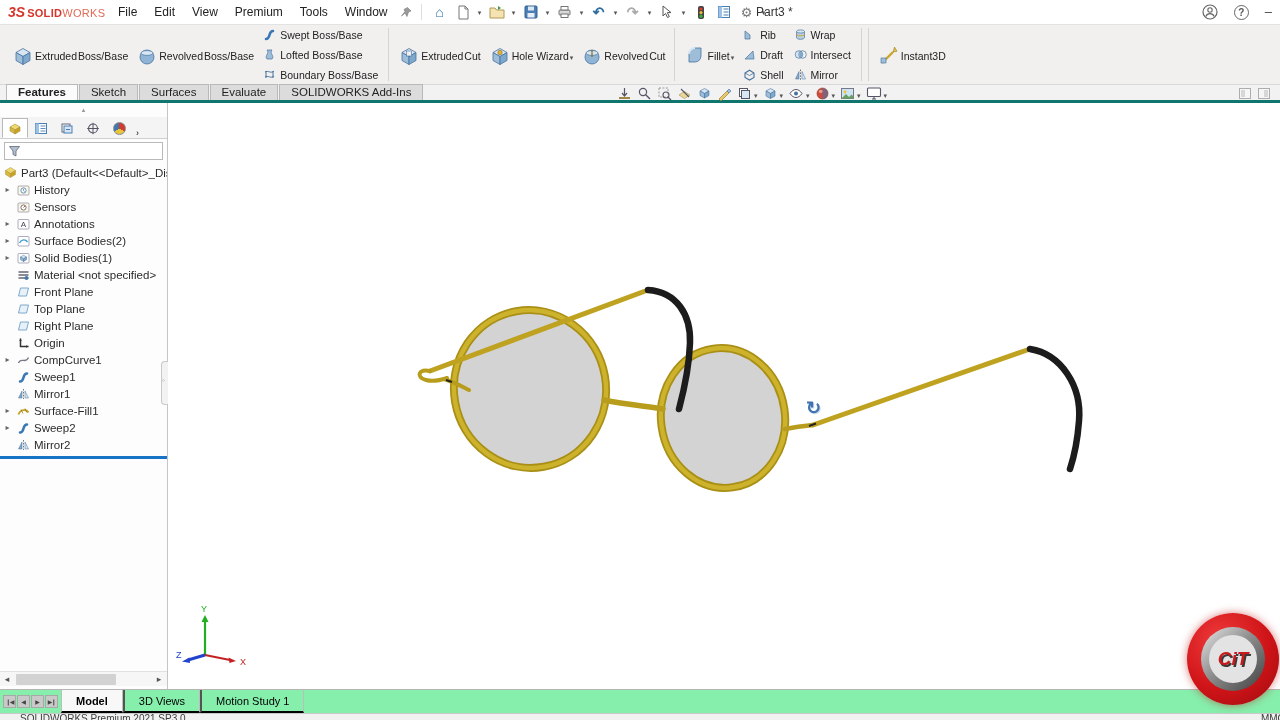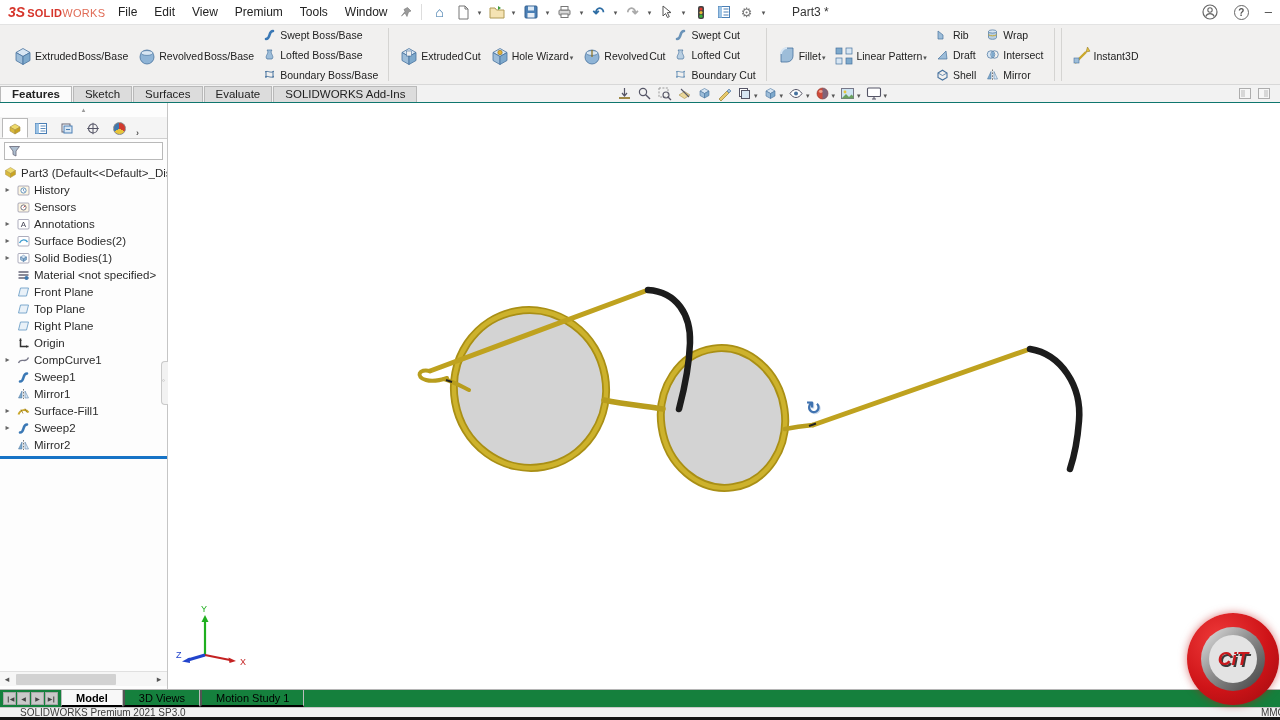--- a/index.html
+++ b/index.html
@@ -13,21 +13,21 @@
   .logo .b { color:#d6352b; font-weight:bold; font-size:11px; letter-spacing:.3px; }
   .logo .l { color:#e06a55; font-size:11px; letter-spacing:.3px; }
   .menus { display:flex; gap:17px; margin-left:14px; font-size:12px; color:#222; }
   .menus span { cursor:default; }
   .pin { margin-left:12px; }
   .tb-div { width:1px; height:16px; background:#ddd; margin:0 8px; }
   .qbar { display:flex; align-items:center; gap:3px; }
   .qbtn { display:flex; align-items:center; justify-content:center; width:20px; height:20px; border:none; background:transparent; }
   .caret::after { content:"▾"; font-size:7px; color:#555; line-height:1; }
   .qcaret { width:8px; display:inline-flex; justify-content:center; }
-  .doc-title { position:absolute; left:792px; top:5px; font-size:12px; color:#333; }
+  .doc-title { position:absolute; left:756px; top:5px; font-size:12px; color:#333; }
   .searchbox { position:absolute; left:930px; top:3px; width:230px; height:18px; border:1px solid #c6c6c6; background:#fff; display:flex; align-items:center; padding:0 4px; gap:4px; }
   .sw-block { width:14px; height:14px; background:#1f1f1f; border-radius:2px; color:#fff; font-size:9px; font-weight:bold; display:flex; align-items:center; justify-content:center; }
   .sw-block::after { content:">"; }
   .searchbox input { flex:1; border:none; outline:none; font-size:11px; color:#444; font-family:"Liberation Sans",sans-serif; }
   .searchbox input::placeholder { color:#8f8f8f; }
   .tb-right { position:absolute; right:8px; top:4px; display:flex; align-items:center; gap:16px; }
   .help-ic { width:15px; height:15px; border:1.3px solid #666; border-radius:50%; display:flex; align-items:center; justify-content:center; font-size:10px; font-weight:bold; color:#555; }
   .help-ic::after { content:"?"; }
   .min-ic { font-size:13px; color:#444; line-height:10px; }
   .min-ic::after { content:"–"; }
@@ -35,21 +35,21 @@
   
   .ribbon { height:60px; background:#f1f0ef; border-bottom:1px solid #d8d8d8; display:flex; align-items:stretch; padding-left:6px; overflow:hidden; }
   .rgroup { display:flex; align-items:stretch; padding:2px 2px; }
   .rsep { width:1px; background:#d5d4d2; margin:3px 3px; }
   .rbig { display:flex; flex-direction:row; align-items:center; justify-content:flex-start; gap:1px; border:none; background:transparent; padding:3px 4px 1px; font-family:"Liberation Sans",sans-serif; }
   .rbig .rl1,.rbig .rl2 { font-size:10.5px; color:#222; line-height:12px; white-space:nowrap; }
   .rstack { display:flex; flex-direction:column; justify-content:space-between; gap:2px; padding:0 3px; }
   .rsmall { display:flex; align-items:center; gap:4px; border:none; background:transparent; font-size:10.5px; color:#222; white-space:nowrap; padding:1px 2px; font-family:"Liberation Sans",sans-serif; }
 
   
-  .tabrow { position:relative; height:18px; background:#f2f2f2; border-bottom:1px solid #0f766e; display:flex; align-items:flex-end; padding-left:0; }
+  .tabrow { position:relative; height:18px; background:#f2f2f2; border-bottom:3px solid #0f766e; display:flex; align-items:flex-end; padding-left:6px; }
   .ctab { font-size:11.5px; color:#222; background:#dcdcdc; border:1px solid #b9b9b9; border-bottom:none; padding:1px 11px 2px; margin-right:1px; }
   .ctab.active { background:#fbfbfb; font-weight:bold; }
   .headsup { position:absolute; left:617px; top:1px; display:flex; align-items:center; gap:5px; }
   .hu { display:flex; align-items:center; gap:2px; border:none; background:transparent; padding:0; }
   .ptoggles { position:absolute; right:10px; top:3px; display:flex; gap:7px; }
   .ptg { width:12px; height:11px; border:1px solid #adadad; background:#f6f6f6; position:relative; }
   .ptg::after { content:""; position:absolute; top:1px; bottom:1px; width:4px; background:#d7d7d7; }
   .ptg.l::after { left:1px; } .ptg.r::after { right:1px; }
 
   
@@ -76,21 +76,21 @@
   .sarr { width:14px; height:14px; border:none; background:transparent; font-size:9px; color:#555; }
   .sarrL::after { content:"◂"; } .sarrR::after { content:"▸"; }
   .hthumb { position:absolute; left:16px; width:100px; height:11px; background:#d2d2d2; border-radius:1px; }
   .sarrR { position:absolute; right:1px; }
 
   .viewport { position:relative; flex:1; background:#fff; overflow:hidden; }
   .rotcur { position:absolute; left:638px; top:294px; font-size:18px; font-weight:bold; color:#3f72b0; text-shadow:1px 1px 0 #c9d8ea; }
   .rotcur::after { content:"↻"; }
 
   
-  .btabs { height:18px; background:#15803d; border-top:1px solid #b5b5b5; display:flex; align-items:stretch; font-size:11px; color:#333; }
+  .btabs { height:24px; background:#86efac; border-top:1px solid #b5b5b5; display:flex; align-items:stretch; font-size:11px; color:#333; }
   .bnav { display:flex; align-items:center; gap:1px; padding:0 3px; }
   .nb { width:13px; height:13px; background:#c9c9c9; border:1px solid #a8a8a8; font-size:6px; color:#444; display:flex; align-items:center; justify-content:center; padding:0; }
   .nb.first::after { content:"❙◀"; letter-spacing:-1px; } .nb.prev::after { content:"◀"; }
   .nb.next::after { content:"▶"; } .nb.last::after { content:"▶❙"; letter-spacing:-1px; }
   .btab { display:flex; align-items:center; padding:0 14px; border-right:1px solid #bdbdbd; background:transparent; border-top:none; font-size:11px; }
   .btab.active { background:#f8f8f8; font-weight:bold; border-left:1px solid #bdbdbd; }
   .statusbar { position:relative; height:10px; background:#f1f1f1; border-top:1px solid #c9c9c9; font-size:10px; line-height:10px; color:#3c3c3c; overflow:hidden; }
   .statusbar .sl { position:absolute; left:20px; top:0; }
   .statusbar .sr { position:absolute; right:-12px; top:0; }
   .bottom-edge { height:3px; background:#141414; }
@@ -268,59 +268,29 @@
     </button>
     <button class="rbig">
       <svg class="svgi" width="22" height="22" viewBox="0 0 22 22">
           <circle cx="11" cy="12" r="7" fill="#8fb4d6" stroke="#47729e" stroke-width=".8"></circle>
           <ellipse cx="11" cy="8" rx="6" ry="2.4" fill="#d8e6f3" stroke="#47729e" stroke-width=".7"></ellipse>
           <path d="M11 5v7" stroke="#8a6d1a" stroke-width="1.2"></path>
         </svg>
       <span class="rl1">Revolved</span>
       <span class="rl2">Cut</span>
     </button>
-    <div class="rstack">
-      <button class="rsmall">
-          <svg class="svgi" width="13" height="13" viewBox="0 0 13 13">
-            <path d="M3 11c5 0 2-8 7-8" stroke="#6a93b8" stroke-width="2.6" fill="none" stroke-linecap="round"></path>
-          </svg>
-          <span>Swept Cut</span>
-        </button>
-      <button class="rsmall">
-          <svg class="svgi" width="13" height="13" viewBox="0 0 13 13">
-            <path d="M4 2c3 3-3 6 0 9h5c3-3-3-6 0-9z" fill="#b9cfe2" stroke="#47729e" stroke-width=".7"></path>
-          </svg>
-          <span>Lofted Cut</span>
-        </button>
-      <button class="rsmall">
-          <svg class="svgi" width="13" height="13" viewBox="0 0 13 13">
-            <path d="M2 4c3-2 6 2 9-1M2 9c3-2 6 2 9-1M3 3v7M10 3v7" stroke="#6a93b8" fill="none" stroke-width="1"></path>
-          </svg>
-          <span>Boundary Cut</span>
-        </button>
-    </div>
   </div>
   <div class="rsep"></div>
   <div class="rgroup">
     <button class="rbig">
       <svg class="svgi" width="22" height="22" viewBox="0 0 22 22">
           <path d="M5 17V9a6 6 0 0 1 6-6h6v8a6 6 0 0 1-6 6z" fill="#9dbdd9" stroke="#47729e" stroke-width=".8"></path>
           <path d="M5 9a6 6 0 0 1 6-6" fill="none" stroke="#d8e6f3" stroke-width="2"></path>
         </svg>
       <span class="rl1">Fillet</span>
-      <span class="rl2 caret"></span>
-    </button>
-    <button class="rbig">
-      <svg class="svgi" width="22" height="22" viewBox="0 0 22 22">
-          <rect x="3" y="3" width="6" height="6" fill="#7ea9cc" stroke="#47729e" stroke-width=".7"></rect>
-          <rect x="13" y="3" width="6" height="6" fill="#d8e6f3" stroke="#47729e" stroke-width=".7"></rect>
-          <rect x="3" y="13" width="6" height="6" fill="#d8e6f3" stroke="#47729e" stroke-width=".7"></rect>
-          <rect x="13" y="13" width="6" height="6" fill="#7ea9cc" stroke="#47729e" stroke-width=".7"></rect>
-        </svg>
-      <span class="rl1">Linear Pattern</span>
       <span class="rl2 caret"></span>
     </button>
     <div class="rstack">
       <button class="rsmall">
           <svg class="svgi" width="13" height="13" viewBox="0 0 13 13">
             <path d="M2 11V3l5 4v4z" fill="#9dbdd9" stroke="#47729e" stroke-width=".7"></path>
           </svg>
           <span>Rib</span>
         </button>
       <button class="rsmall">

